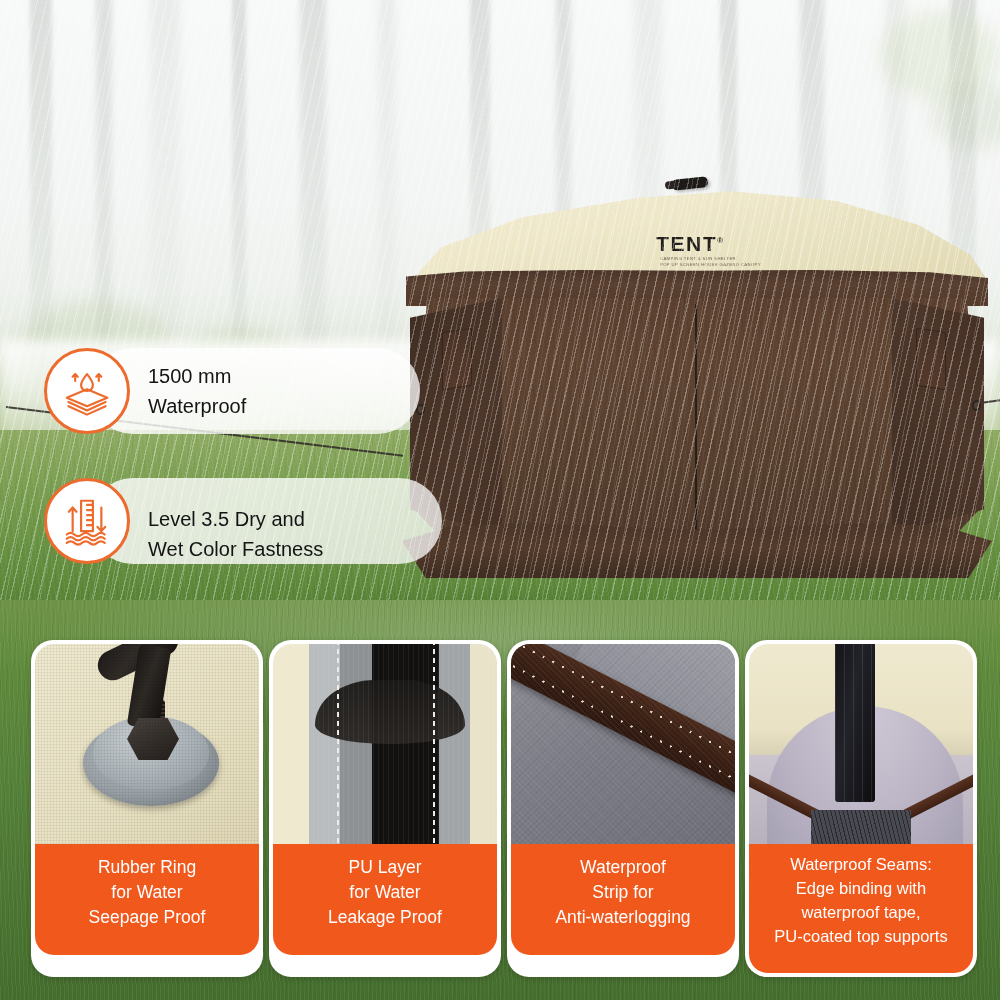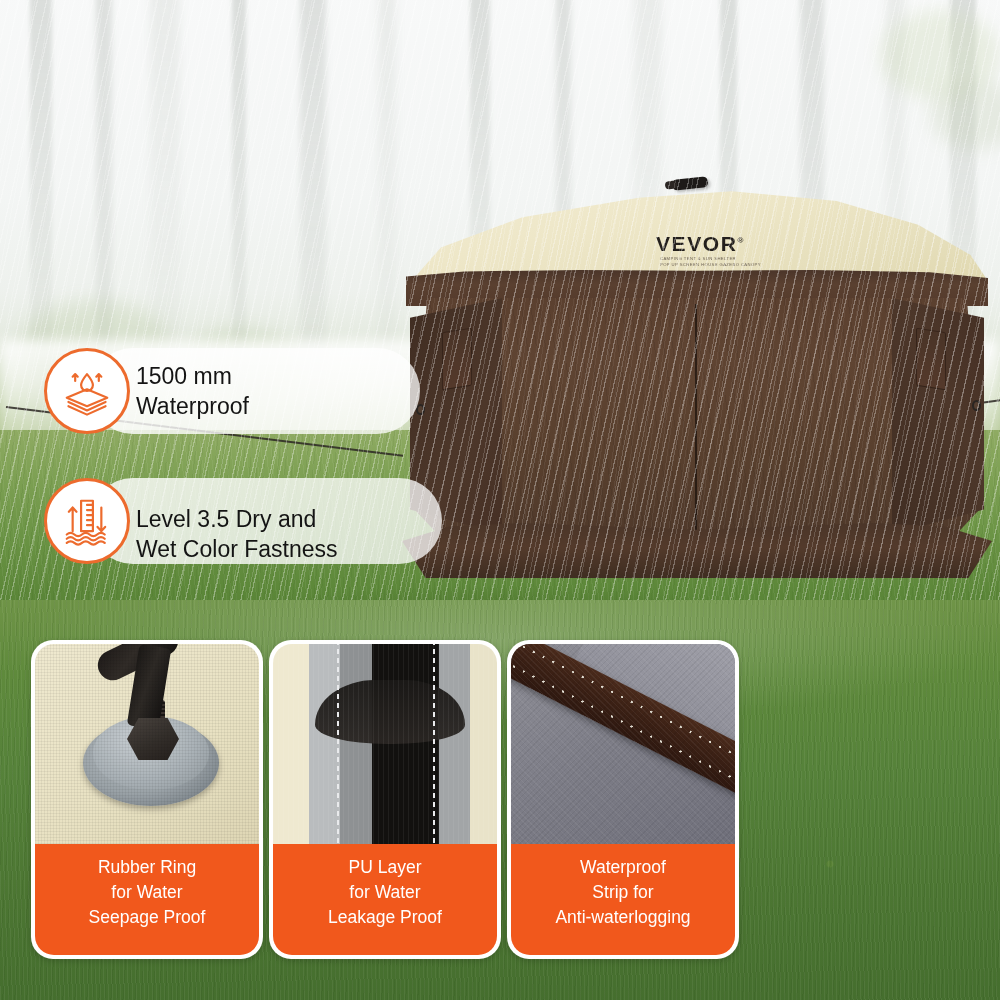--- a/index.html
+++ b/index.html
@@ -226,22 +226,22 @@
     width: 86px; height: 86px;
     border-radius: 50%;
     background: #ffffff;
     border: 3px solid #ED6B2D;
     display: flex; align-items: center; justify-content: center;
     flex: 0 0 auto;
   }
   .pill .ptext {
     position: relative;
     z-index: 2;
-    margin-left: 6px;
-    font-size: 23px;
+    margin-left: 18px;
+    font-size: 20px;
     line-height: 30px;
     color: #141414;
     white-space: pre-line;
   }
   .pill-1 { left: 44px; top: 348px; }
   .pill-1 .plate { width: 330px; }
   .pill-2 { left: 44px; top: 478px; align-items: flex-end; }
   .pill-2 .plate { width: 352px; }
 
   
@@ -445,21 +445,21 @@
     <div class="groundhaze"></div>
     <div class="grassband"></div>
 
     <div class="tent">
       <div class="guy" style="left:-392px; top:236px; width:400px; transform:rotate(7deg);"></div>
       <div class="guy" style="left:582px;  top:232px; width:420px; transform:rotate(-8deg);"></div>
 
       <div class="tent-roof"></div>
       <div class="roof-peak"></div>
 
-      <div class="brand"><span>VEVOR</span><sup>®</sup></div>
+      <div class="brand"><span>TENT</span><sup>®</sup></div>
       <div class="brand-sub" style="white-space:pre-line;">CAMPING TENT &amp; SUN SHELTER
 POP UP SCREEN HOUSE GAZEBO CANOPY</div>
 
       <div class="valance"></div>
       <div class="walls"></div>
       <div class="wall-panel-left"></div>
       <div class="wall-panel-right"></div>
       <div class="door-seam"></div>
 
       <div class="pocket" style="left:44px; top:160px;"></div>
@@ -545,17 +545,30 @@
       <div class="card c3">
         <div class="photo ph3">
           <div class="fold3"></div>
           <div class="strip3"></div>
         </div>
         <div class="cap">Waterproof
 Strip for
 Anti-waterlogging</div>
       </div>
 
+      <div class="card c4">
+        <div class="photo ph4">
+          <div class="ph4-dome"></div>
+          <div class="ph4-strap s-l"></div>
+          <div class="ph4-strap s-r"></div>
+          <div class="ph4-pole"></div>
+          <div class="ph4-mesh"></div>
+        </div>
+        <div class="cap">Waterproof Seams:
+Edge binding with
+waterproof tape,
+PU-coated top supports</div>
+      </div>
 
     </div>
   </div>
 
 </div>
 
 </body></html>

